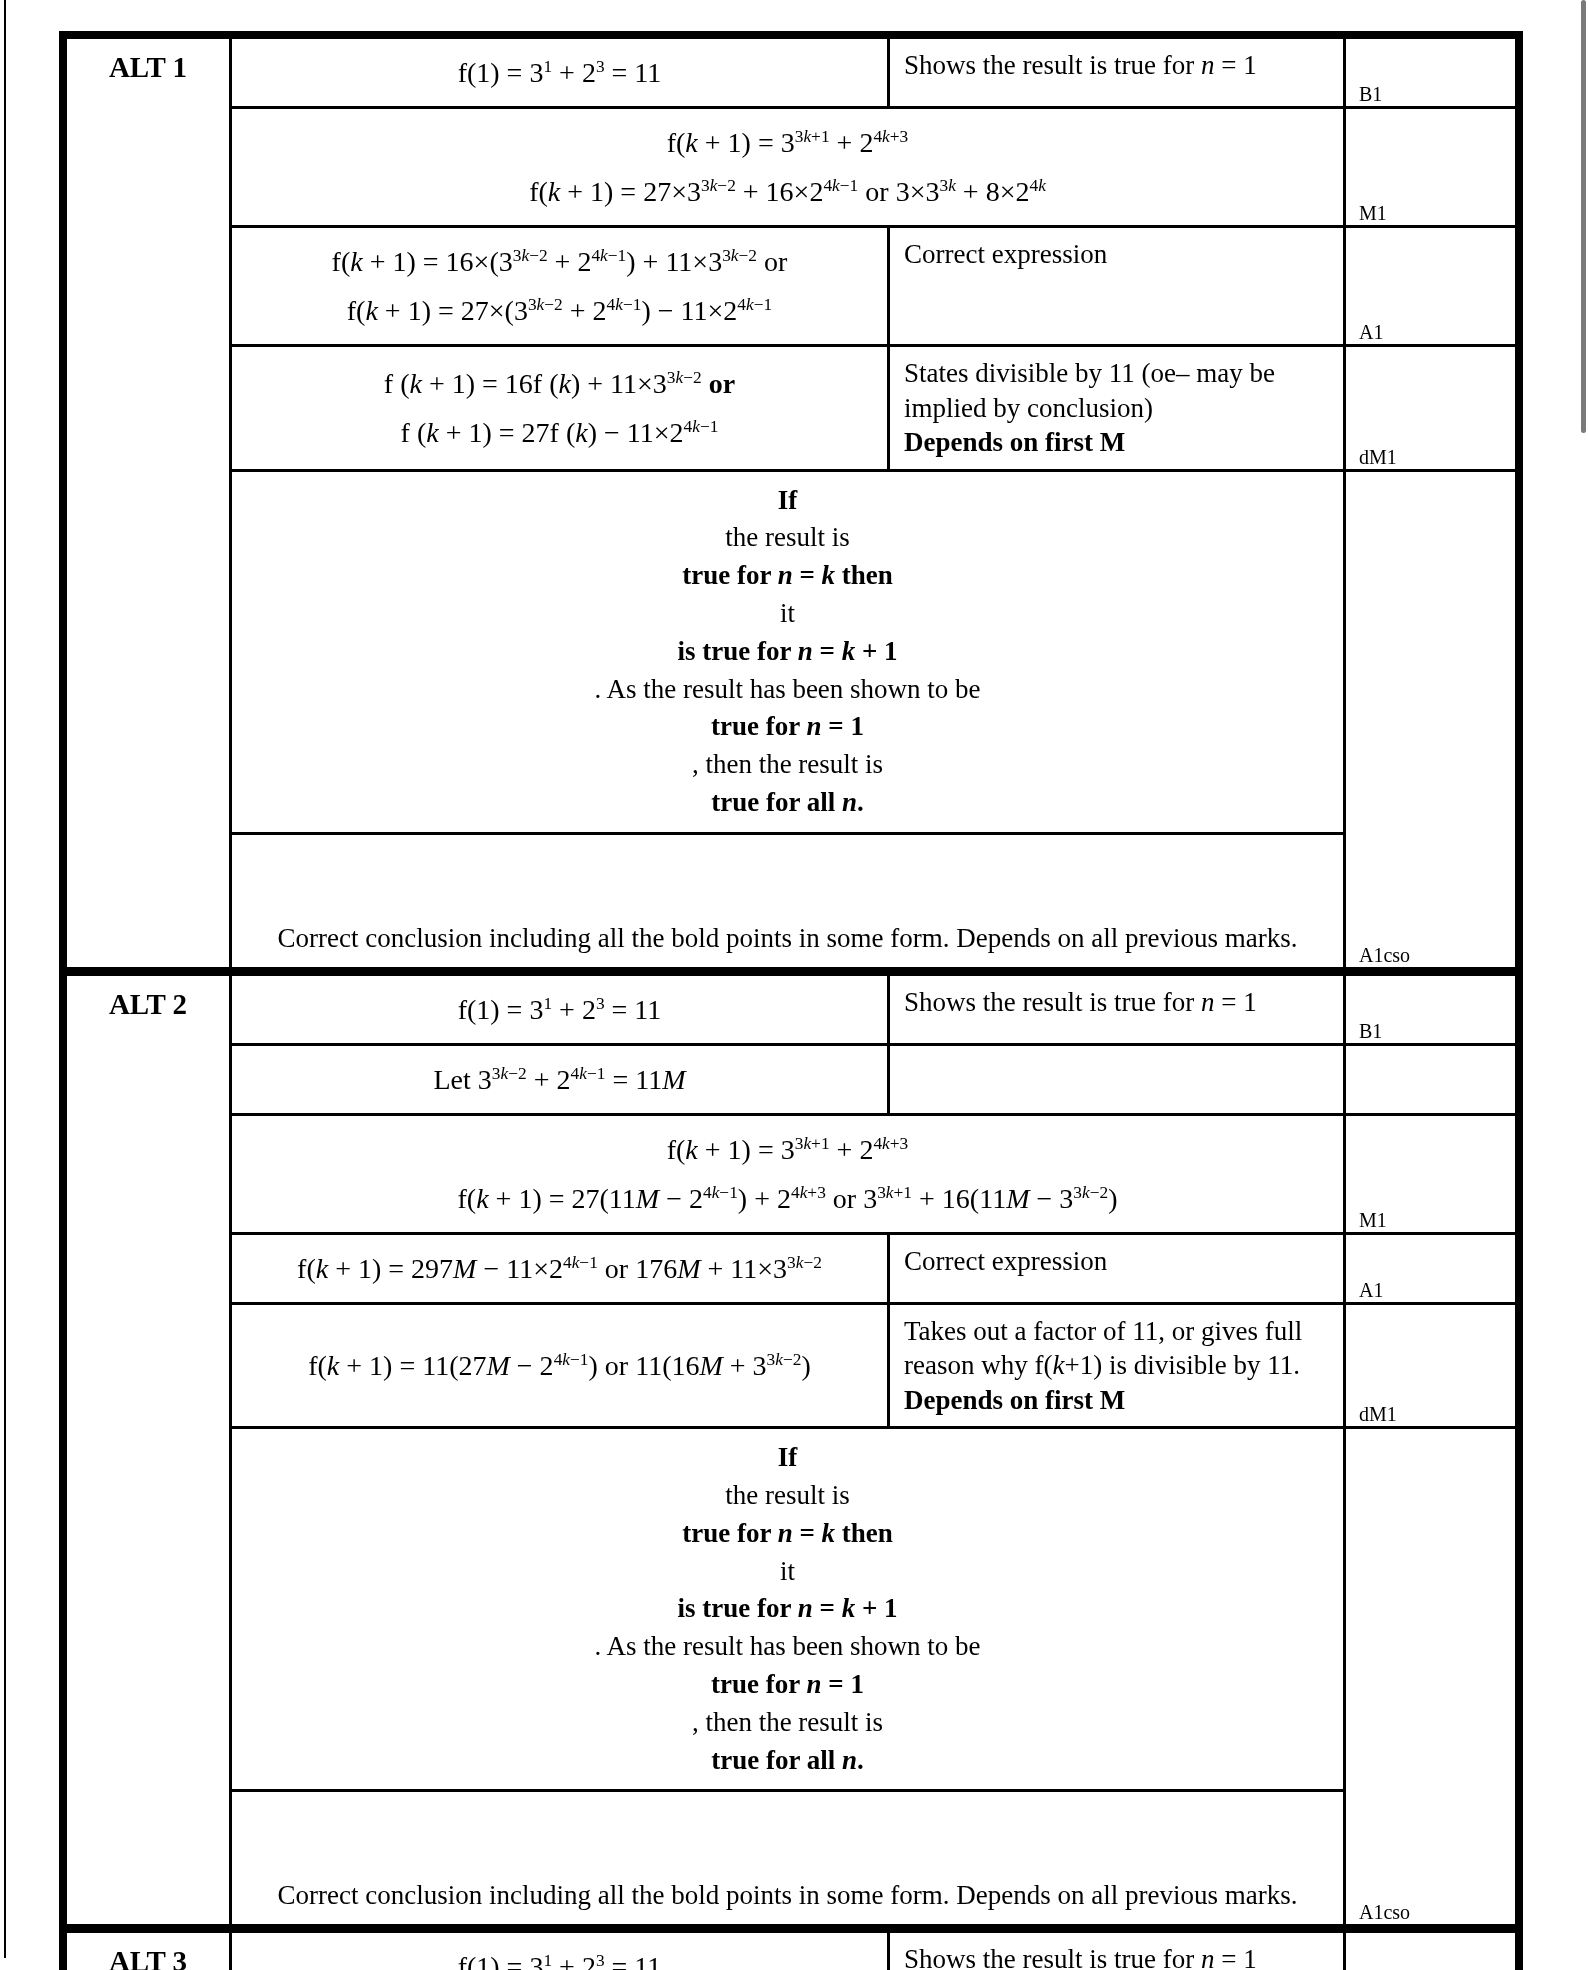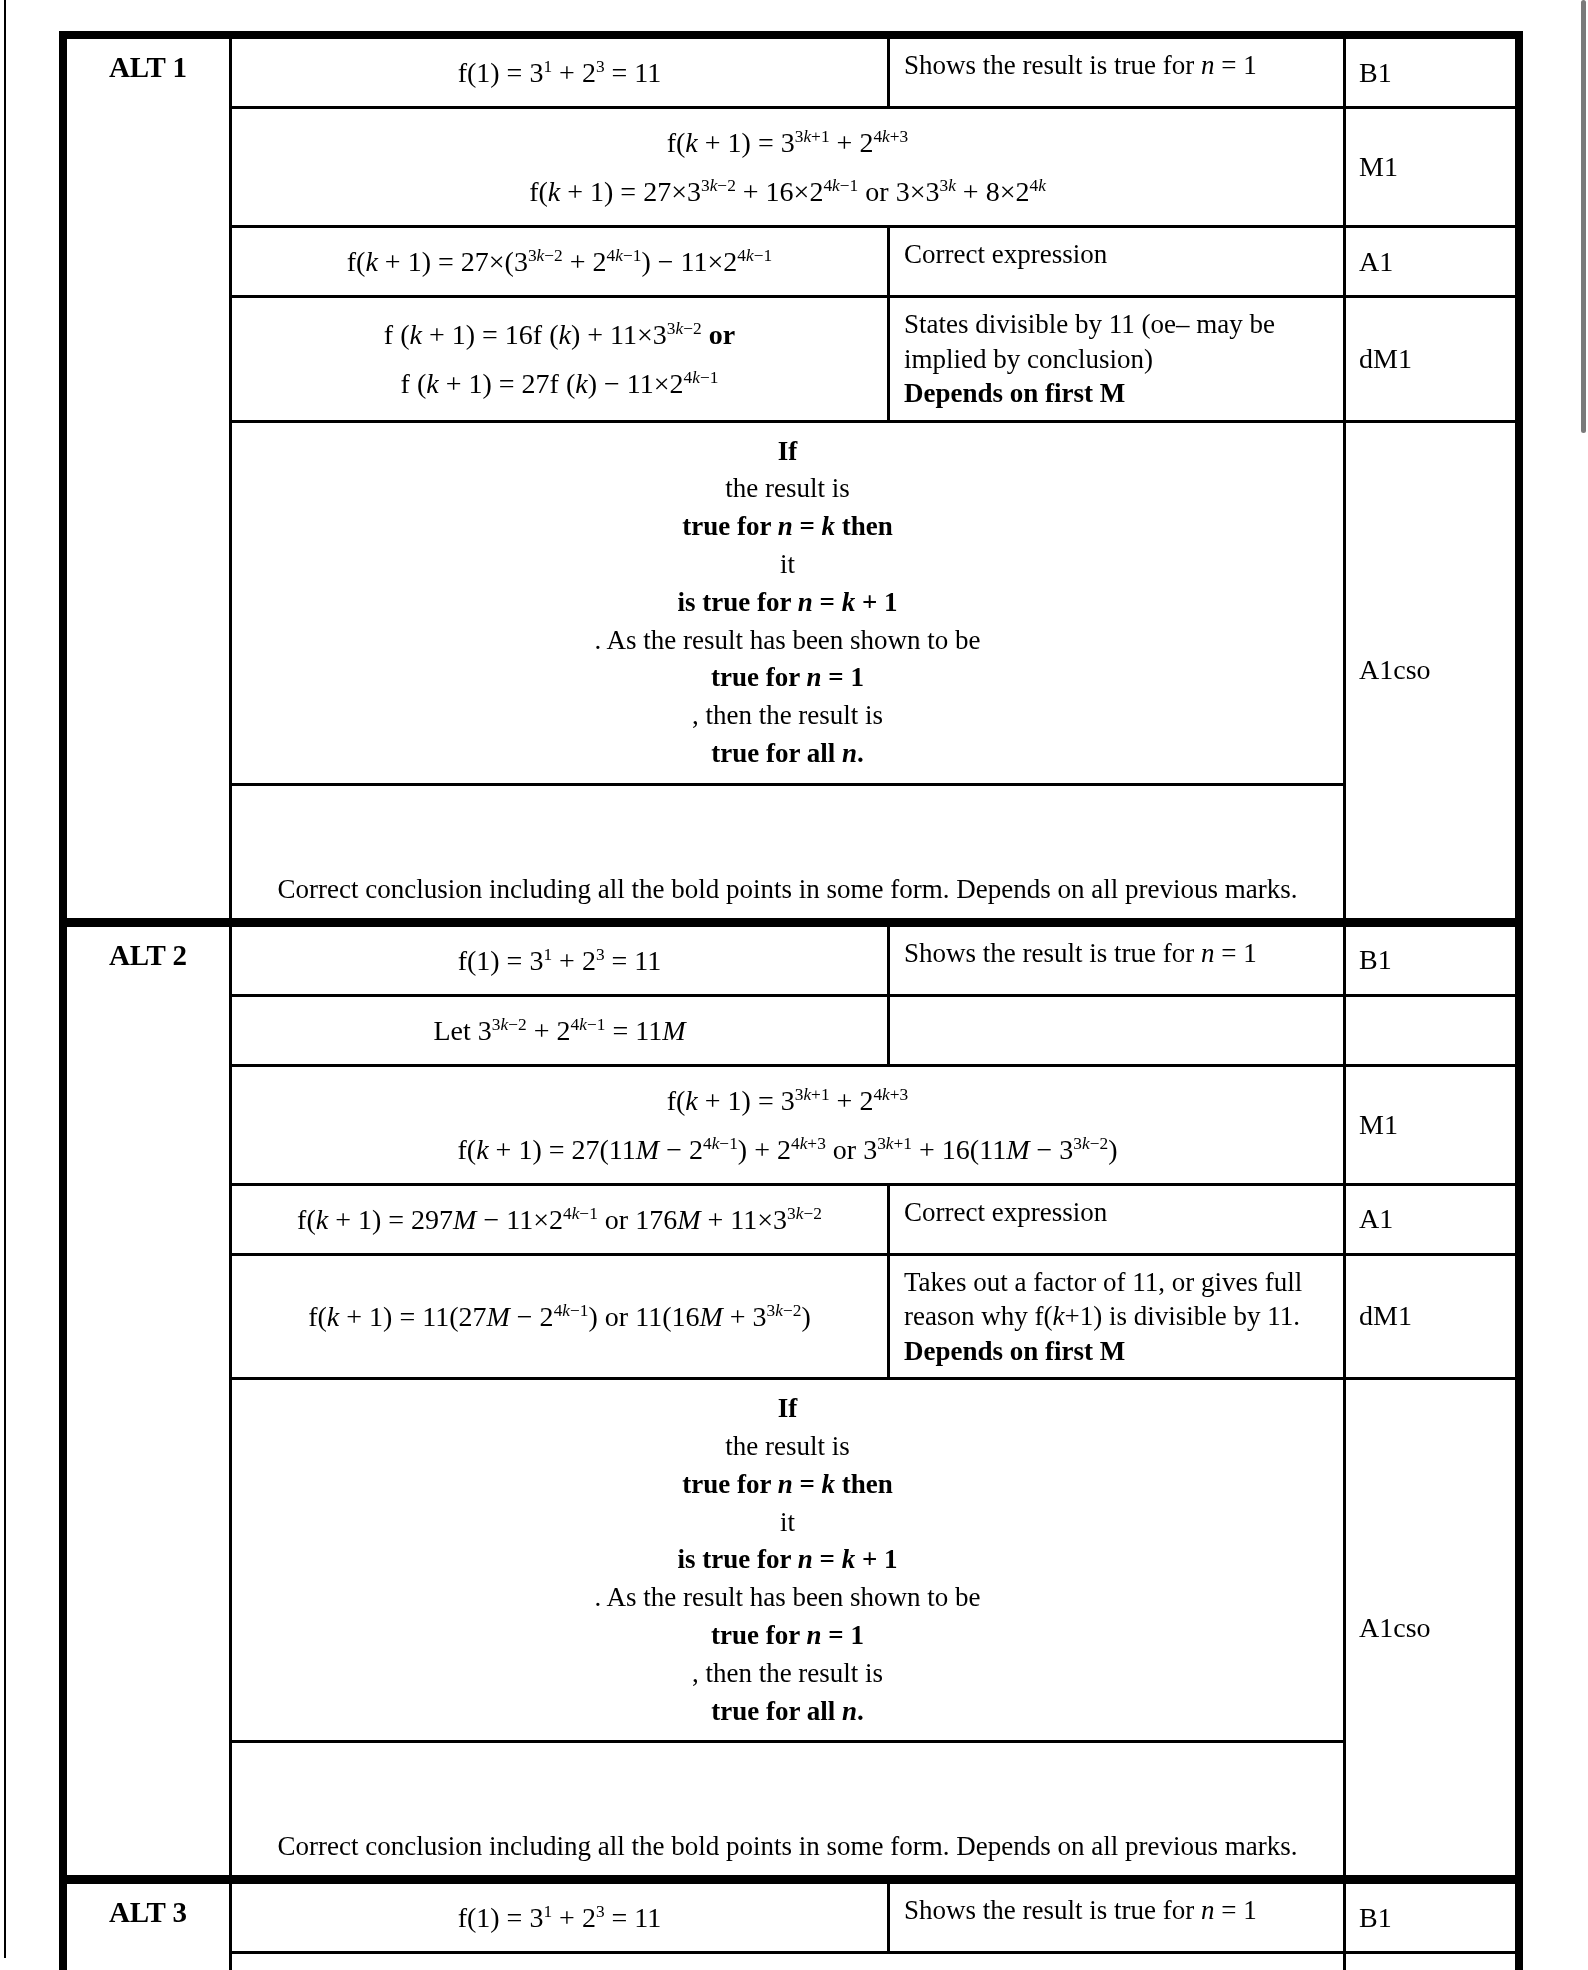--- a/index.html
+++ b/index.html
@@ -22,22 +22,22 @@
   .row{display:flex;align-items:stretch;min-height:54px;}
   .row + .row{border-top:3px solid #000;}
 
   .cell{box-sizing:border-box;}
   .working{width:655px;flex:0 0 655px;display:flex;flex-direction:column;justify-content:center;
            align-items:center;text-align:center;padding:9px 6px;}
   .working.merged{width:auto;flex:1 1 auto;}
   .mline{font-size:28px;line-height:1.25;margin:7px 0;}
   .comment{flex:1 1 auto;border-left:3px solid #000;display:flex;flex-direction:column;justify-content:flex-start;
            padding:9px 14px;font-size:27px;line-height:1.28;}
-  .mark{width:172px;flex:0 0 172px;border-left:3px solid #000;display:flex;align-items:center;
-        padding-left:13px;font-size:28px;}
+  .mark{width:172px;flex:0 0 172px;border-left:3px solid #000;display:flex;align-items:flex-end;
+        padding-left:13px;font-size:20px;}
 
   .concl{flex:1 1 auto;display:flex;flex-direction:column;gap:36px;}
   .concl-top{border-bottom:3px solid #000;text-align:center;font-size:27px;line-height:1.4;
              padding:10px 36px;flex:1;display:flex;flex-direction:column;justify-content:center;}
   .concl-note{text-align:center;font-size:27px;line-height:1.4;padding:9px 44px;flex:1;
               display:flex;flex-direction:column;justify-content:center;margin-top:40px;}
 
   sup{font-size:0.62em;line-height:0;}
   i{font-style:italic;}
   b{font-weight:bold;}
@@ -66,20 +66,21 @@
           <div class="cell working merged">
             <div class="mline">f(<i>k</i> + 1) = 3<sup>3<i>k</i>+1</sup> + 2<sup>4<i>k</i>+3</sup></div>
             <div class="mline">f(<i>k</i> + 1) = 27×3<sup>3<i>k</i>−2</sup> + 16×2<sup>4<i>k</i>−1</sup> or 3×3<sup>3<i>k</i></sup> + 8×2<sup>4<i>k</i></sup></div>
           </div>
           <div class="cell mark">
             <div>M1</div>
           </div>
         </div>
         <div class="row">
           <div class="cell working">
+            <div class="mline">f(<i>k</i> + 1) = 16×(3<sup>3<i>k</i>−2</sup> + 2<sup>4<i>k</i>−1</sup>) + 11×3<sup>3<i>k</i>−2</sup> or</div>
             <div class="mline">f(<i>k</i> + 1) = 27×(3<sup>3<i>k</i>−2</sup> + 2<sup>4<i>k</i>−1</sup>) − 11×2<sup>4<i>k</i>−1</sup></div>
           </div>
           <div class="cell comment">
             <div>Correct expression</div>
           </div>
           <div class="cell mark">
             <div>A1</div>
           </div>
         </div>
         <div class="row">

